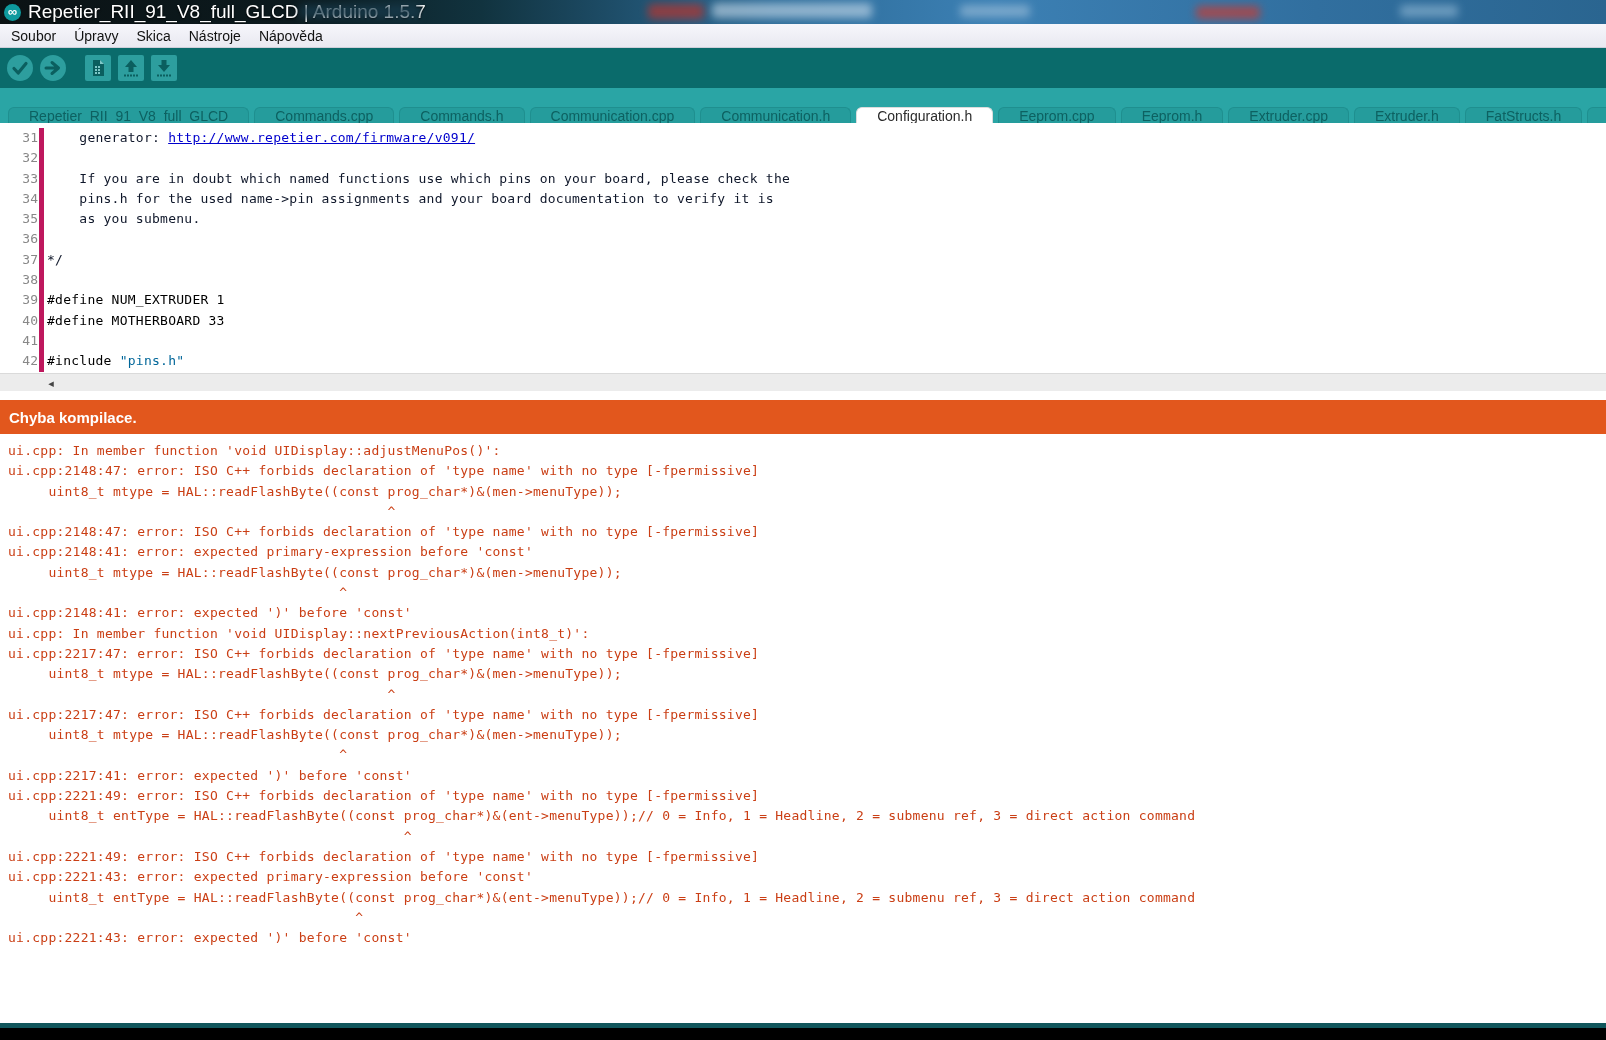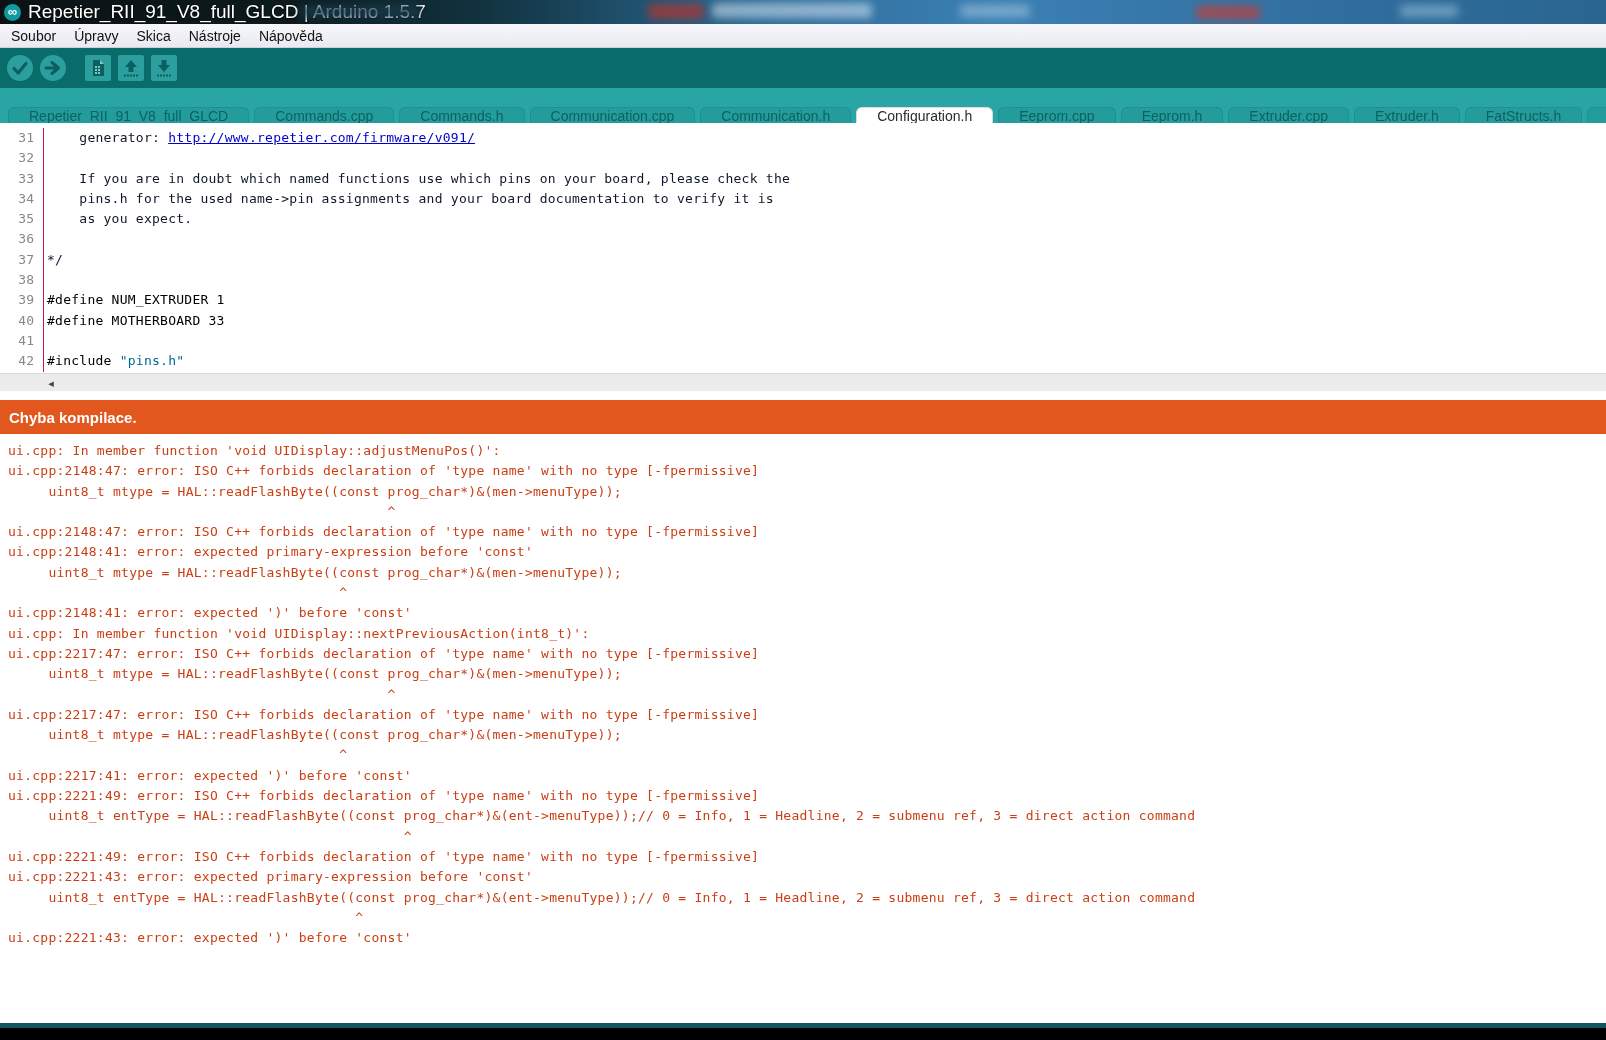--- a/index.html
+++ b/index.html
@@ -30,22 +30,22 @@
   
   .tabbar { height:35px; background:var(--tabbar-teal); display:flex; align-items:flex-end; padding-left:8px; overflow:hidden; }
   .tab { height:16px; background:var(--tab-teal); border:1px solid #1f8f8f; border-bottom:none;
     border-radius:6px 6px 0 0; margin-right:5px; padding:0 20px; display:flex; align-items:center;
     font-size:14px; color:#0d6161; white-space:nowrap; flex:0 0 auto; cursor:pointer; }
   .tab.active { background:#fff; color:#2b2b2b; border-color:#dcdcdc; }
 
   
   .editor { height:250px; background:#fff; padding-top:5px; overflow:hidden; }
   .eline { display:flex; height:20.3px; line-height:20.3px; font-family:"DejaVu Sans Mono", monospace; font-size:13px; }
-  .ln { width:44px; flex:0 0 auto; text-align:right; padding-right:9px; color:#888;
-    border-right:1px solid #be185d; }
+  .ln { width:44px; flex:0 0 auto; text-align:right; padding-right:1px; color:#888;
+    border-right:5px solid #be185d; }
   .code { white-space:pre; padding-left:3px; letter-spacing:.25px; }
   .seg-p { color:#000; }
   .seg-c { color:#0f172a;text-align:center; }
   .seg-s { color:#069; }
   .seg-a { color:#00c; text-decoration:underline; cursor:pointer; }
 
   
   .hscroll { height:18px; background:#ececec; border-top:1px solid #dadada; position:relative; }
   .hs-left { position:absolute; left:44px; top:2px; width:14px; height:14px; color:#444;
     font-size:11px; line-height:14px; text-align:center; cursor:pointer; }
@@ -178,21 +178,21 @@
     <div class="eline">
       <span class="ln">33</span>
       <span class="code"><span class="seg-c">    If you are in doubt which named functions use which pins on your board, please check the</span></span>
     </div>
     <div class="eline">
       <span class="ln">34</span>
       <span class="code"><span class="seg-c">    pins.h for the used name-&gt;pin assignments and your board documentation to verify it is</span></span>
     </div>
     <div class="eline">
       <span class="ln">35</span>
-      <span class="code"><span class="seg-c">    as you expect.</span></span>
+      <span class="code"><span class="seg-c">    as you submenu.</span></span>
     </div>
     <div class="eline">
       <span class="ln">36</span>
       <span class="code"></span>
     </div>
     <div class="eline">
       <span class="ln">37</span>
       <span class="code"><span class="seg-c">*/</span></span>
     </div>
     <div class="eline">

